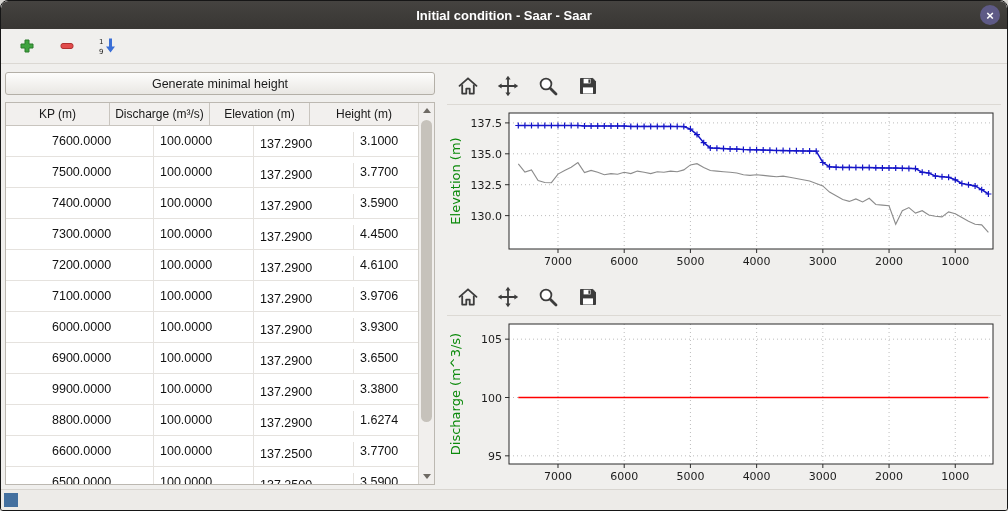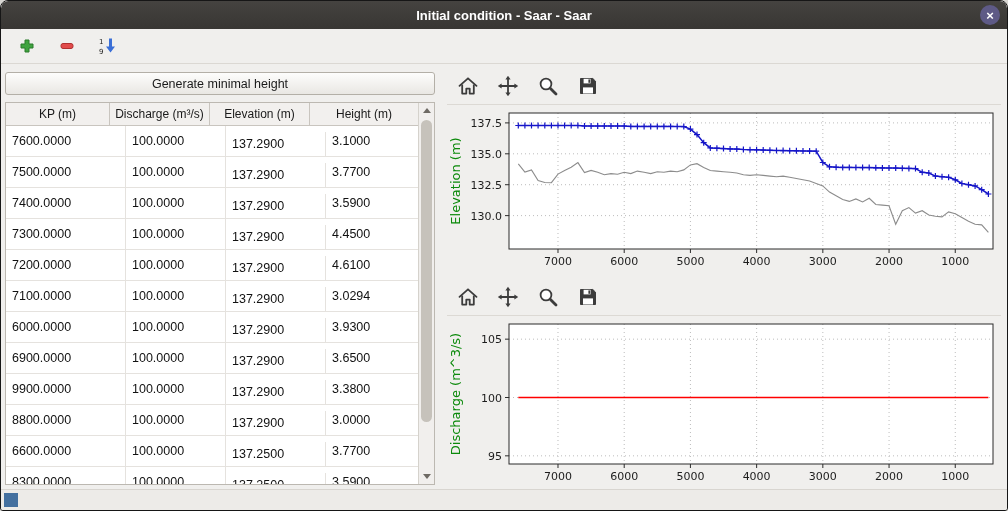--- a/index.html
+++ b/index.html
@@ -15,21 +15,21 @@
   .left-panel{width:438px;flex:0 0 438px;padding:8px 4px 4px 4px;box-sizing:border-box;display:flex;flex-direction:column;}
   .gen-row{display:flex;margin-bottom:7px;}
   .gen-btn{flex:1;height:23px;border:1px solid #b3afa7;border-radius:3px;background:linear-gradient(#fdfdfc,#e9e7e3);font-size:12.5px;font-family:inherit;color:#1a1a1a;cursor:pointer;padding:0;}
   .table-frame{flex:1;display:flex;border:1px solid #bcb8b1;background:#ffffff;overflow:hidden;min-height:0;}
   .table-main{flex:1;display:flex;flex-direction:column;overflow:hidden;}
   .thead{display:flex;height:22px;flex:0 0 22px;background:#f2f0ee;border-bottom:1px solid #c9c5bf;}
   .th{border-right:1px solid #c9c5bf;display:flex;align-items:center;justify-content:center;font-size:12px;color:#1a1a1a;box-sizing:border-box;}
   .th:nth-child(1){width:104px;}.th:nth-child(2){width:100px;}.th:nth-child(3){width:100px;}.th:nth-child(4){flex:1;border-right:none;}
   .tr{display:flex;height:30px;flex:0 0 30px;border-bottom:1px solid #e5e2de;background:#fff;}
   .td{border-right:1px solid #e5e2de;display:flex;align-items:center;padding-left:6px;font-size:12.5px;color:#111;box-sizing:border-box;}
-  .td:nth-child(1){width:120px;}.td:nth-child(2){width:100px;}.td:nth-child(3){width:100px;margin-top:6px;}.td:nth-child(4){flex:1;border-right:none;}
+  .td:nth-child(1){width:108px;margin-left:40px;}.td:nth-child(2){width:100px;}.td:nth-child(3){width:100px;margin-top:6px;}.td:nth-child(4){flex:1;border-right:none;}
   .vscroll{width:15px;flex:0 0 15px;background:#f1efed;border-left:1px solid #d5d2cc;display:flex;flex-direction:column;}
   .sb-btn{height:15px;flex:0 0 15px;display:flex;align-items:center;justify-content:center;cursor:pointer;}
   .arr{width:0;height:0;border-left:4px solid transparent;border-right:4px solid transparent;}
   .arr.up{border-bottom:5px solid #6e6a64;}
   .arr.down{border-top:5px solid #6e6a64;}
   .sb-track{flex:1;position:relative;}
   .sb-thumb{position:absolute;left:2px;right:2px;top:2px;height:86%;background:#c6c2bb;border-radius:6px;}
   .right-panel{flex:1;padding:4px 6px 0 8px;box-sizing:border-box;display:flex;flex-direction:column;min-width:0;}
   .plot-toolbar{height:36px;flex:0 0 36px;display:flex;align-items:center;gap:10px;padding-left:6px;border-bottom:1px solid #dcd9d4;}
   .mpl-btn{width:30px;height:28px;border:none;background:transparent;display:flex;align-items:center;justify-content:center;padding:0;cursor:pointer;}
@@ -111,21 +111,21 @@
               <div class="tr">
                 <div class="td">7200.0000</div>
                 <div class="td">100.0000</div>
                 <div class="td">137.2900</div>
                 <div class="td">4.6100</div>
               </div>
               <div class="tr">
                 <div class="td">7100.0000</div>
                 <div class="td">100.0000</div>
                 <div class="td">137.2900</div>
-                <div class="td">3.0294</div>
+                <div class="td">3.9706</div>
               </div>
               <div class="tr">
                 <div class="td">6000.0000</div>
                 <div class="td">100.0000</div>
                 <div class="td">137.2900</div>
                 <div class="td">3.9300</div>
               </div>
               <div class="tr">
                 <div class="td">6900.0000</div>
                 <div class="td">100.0000</div>
@@ -135,30 +135,30 @@
               <div class="tr">
                 <div class="td">9900.0000</div>
                 <div class="td">100.0000</div>
                 <div class="td">137.2900</div>
                 <div class="td">3.3800</div>
               </div>
               <div class="tr">
                 <div class="td">8800.0000</div>
                 <div class="td">100.0000</div>
                 <div class="td">137.2900</div>
-                <div class="td">3.0000</div>
+                <div class="td">1.6274</div>
               </div>
               <div class="tr">
                 <div class="td">6600.0000</div>
                 <div class="td">100.0000</div>
                 <div class="td">137.2500</div>
                 <div class="td">3.7700</div>
               </div>
               <div class="tr">
-                <div class="td">8300.0000</div>
+                <div class="td">6500.0000</div>
                 <div class="td">100.0000</div>
                 <div class="td">137.2500</div>
                 <div class="td">3.5900</div>
               </div>
             </div>
         </div>
         <div class="vscroll">
           <div class="sb-btn">
             <span class="arr up"></span>
           </div>

